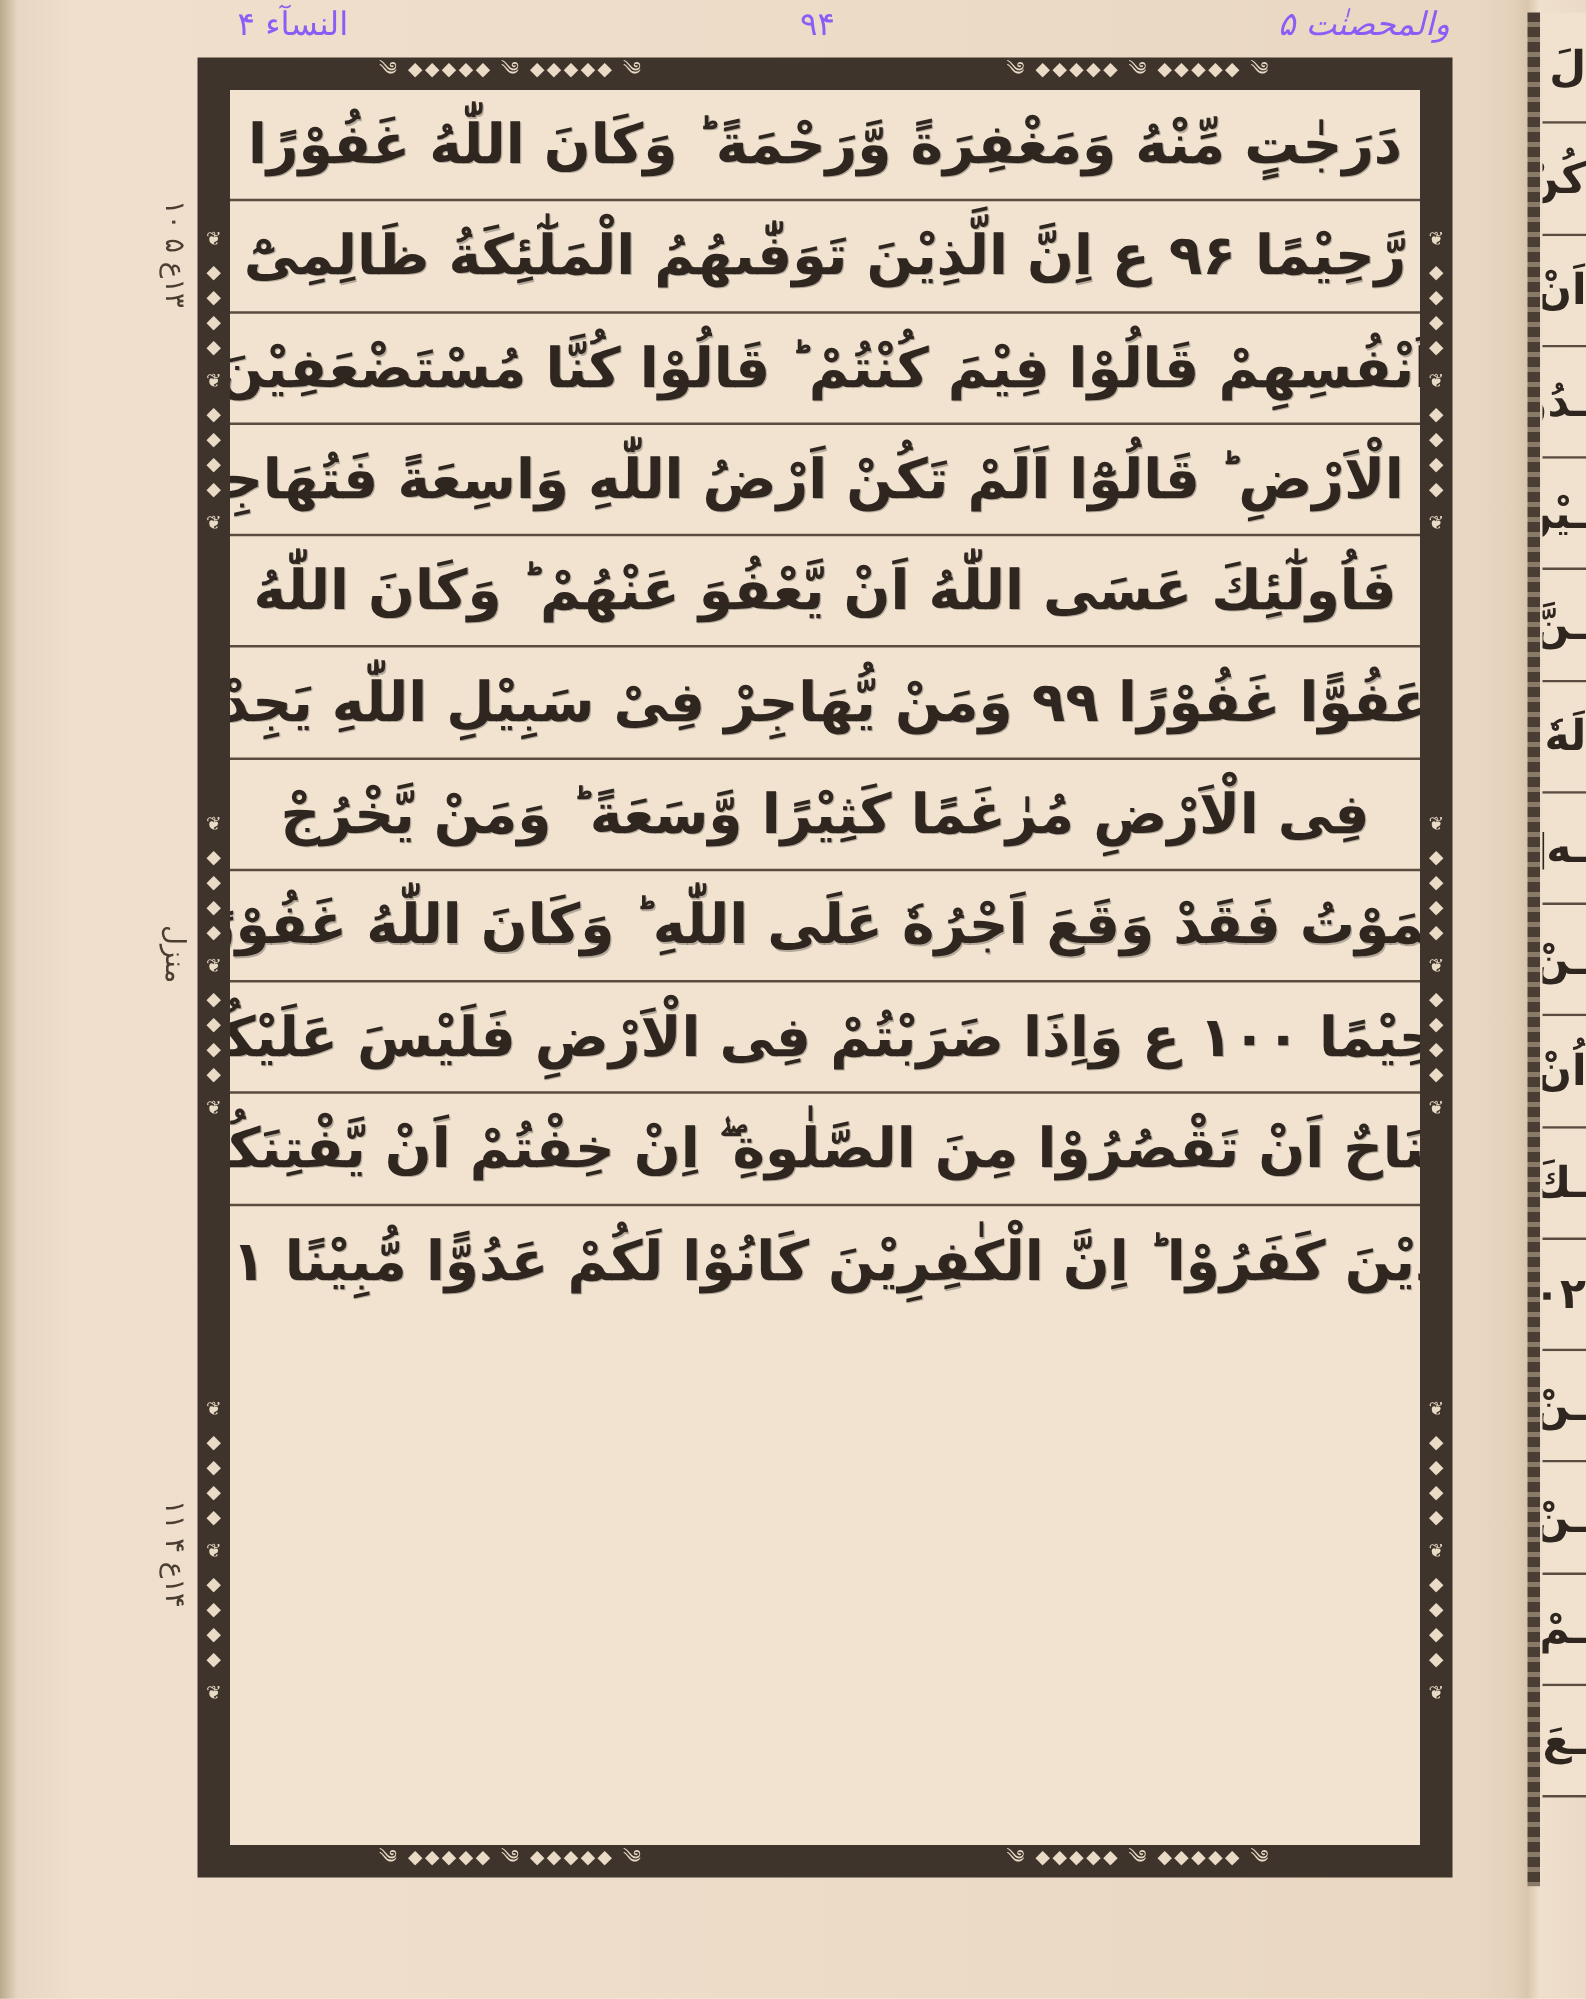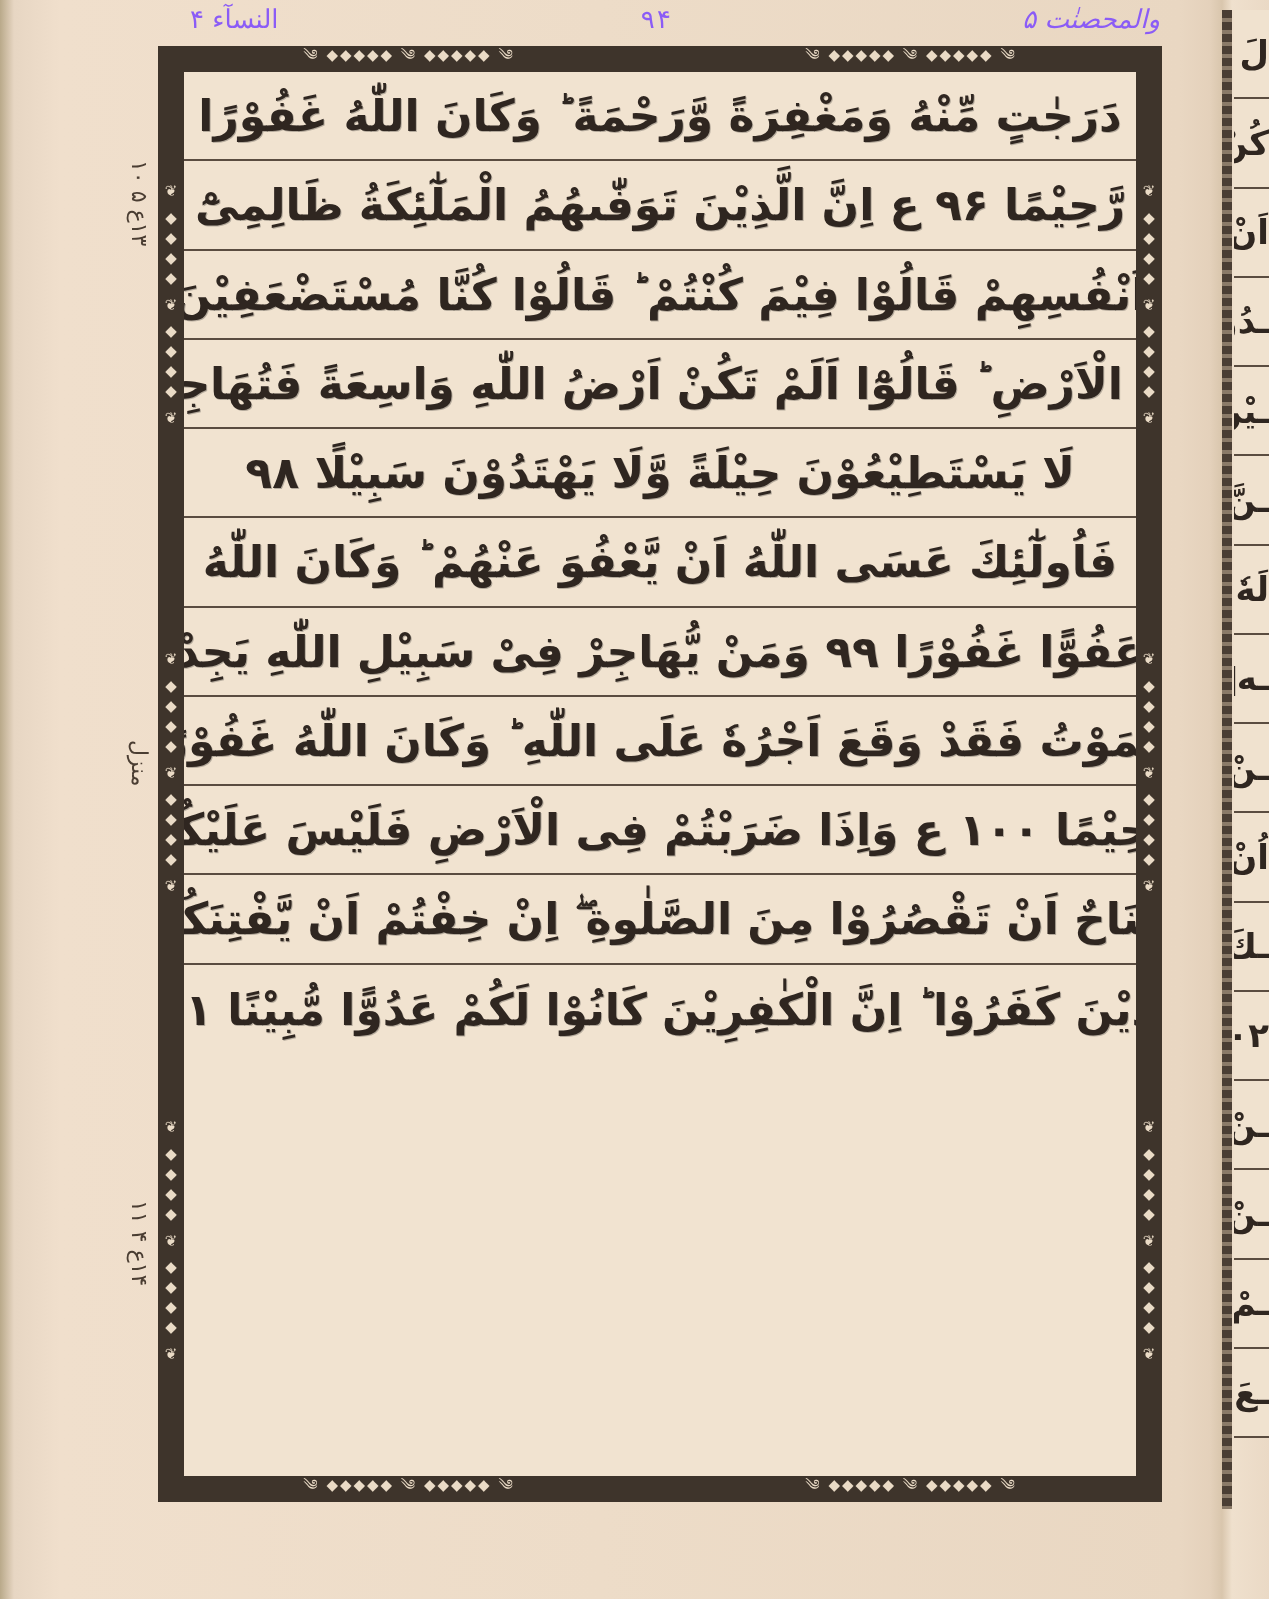--- a/index.html
+++ b/index.html
@@ -9,21 +9,21 @@
       font-family: "DejaVu Serif", serif;
       color: #3a2f26;
     }
     .page-head {
       position: absolute; top: 2px; left: 160px; width: 1000px; height: 44px;
     }
     .page-head span {
       position: absolute; top: 2px; font-size: 26px; color: #8b5cf6; direction: rtl;
     }
     .head-left { left: 30px; }
-    .head-center { left: 480px; font-family: Liberation Mono, monospace; }
+    .head-center { left: 480px; }
     .head-right { right: 0px; font-style: italic; }
 
     .frame {
       position: absolute; left: 158px; top: 46px; width: 1004px; height: 1456px;
       background: #3e342b; box-sizing: border-box;
     }
     .frame-pattern-h, .frame-pattern-v {
       position: absolute; display: flex; align-items: center; justify-content: space-around;
       color: #eadbc6; font-size: 15px; letter-spacing: 2px; overflow: hidden;
     }
@@ -104,23 +104,23 @@
     <span>❦ ◆◆◆◆ ❦ ◆◆◆◆ ❦</span>
       <span>❦ ◆◆◆◆ ❦ ◆◆◆◆ ❦</span>
       <span>❦ ◆◆◆◆ ❦ ◆◆◆◆ ❦</span>
   </div>
 
   <div class="text-block">
     <div class="line">دَرَجٰتٍ مِّنْهُ وَمَغْفِرَةً وَّرَحْمَةً ؕ وَكَانَ اللّٰهُ غَفُوْرًا</div>
     <div class="line">رَّحِيْمًا ۹۶ ع اِنَّ الَّذِيْنَ تَوَفّٰىهُمُ الْمَلٰٓئِكَةُ ظَالِمِىْٓ</div>
     <div class="line">اَنْفُسِهِمْ قَالُوْا فِيْمَ كُنْتُمْ ؕ قَالُوْا كُنَّا مُسْتَضْعَفِيْنَ</div>
     <div class="line">فِى الْاَرْضِ ؕ قَالُوْٓا اَلَمْ تَكُنْ اَرْضُ اللّٰهِ وَاسِعَةً فَتُهَاجِرُوْا</div>
-    <div class="line">لَا يَسْتَطِيْعُوْنَ حِيْلَةً وَّلَا يَهْتَدُوْنَ سَبِيْلًا ۹۸</div>
     <div class="line">فَاُولٰٓئِكَ عَسَى اللّٰهُ اَنْ يَّعْفُوَ عَنْهُمْ ؕ وَكَانَ اللّٰهُ</div>
     <div class="line">عَفُوًّا غَفُوْرًا ۹۹ وَمَنْ يُّهَاجِرْ فِىْ سَبِيْلِ اللّٰهِ يَجِدْ</div>
+    <div class="line">فِى الْاَرْضِ مُرٰغَمًا كَثِيْرًا وَّسَعَةً ؕ وَمَنْ يَّخْرُجْ</div>
     <div class="line">الْمَوْتُ فَقَدْ وَقَعَ اَجْرُهٗ عَلَى اللّٰهِ ؕ وَكَانَ اللّٰهُ غَفُوْرًا</div>
     <div class="line">رَّحِيْمًا ۱۰۰ ع وَاِذَا ضَرَبْتُمْ فِى الْاَرْضِ فَلَيْسَ عَلَيْكُمْ</div>
     <div class="line">جُنَاحٌ اَنْ تَقْصُرُوْا مِنَ الصَّلٰوةِ ۖ اِنْ خِفْتُمْ اَنْ يَّفْتِنَكُمُ</div>
     <div class="line">الَّذِيْنَ كَفَرُوْا ؕ اِنَّ الْكٰفِرِيْنَ كَانُوْا لَكُمْ عَدُوًّا مُّبِيْنًا ۱۰۱</div>
   </div>
 </div>
 
 <div class="next-page">
   <div class="next-frame"></div>
   <div class="next-cells">

